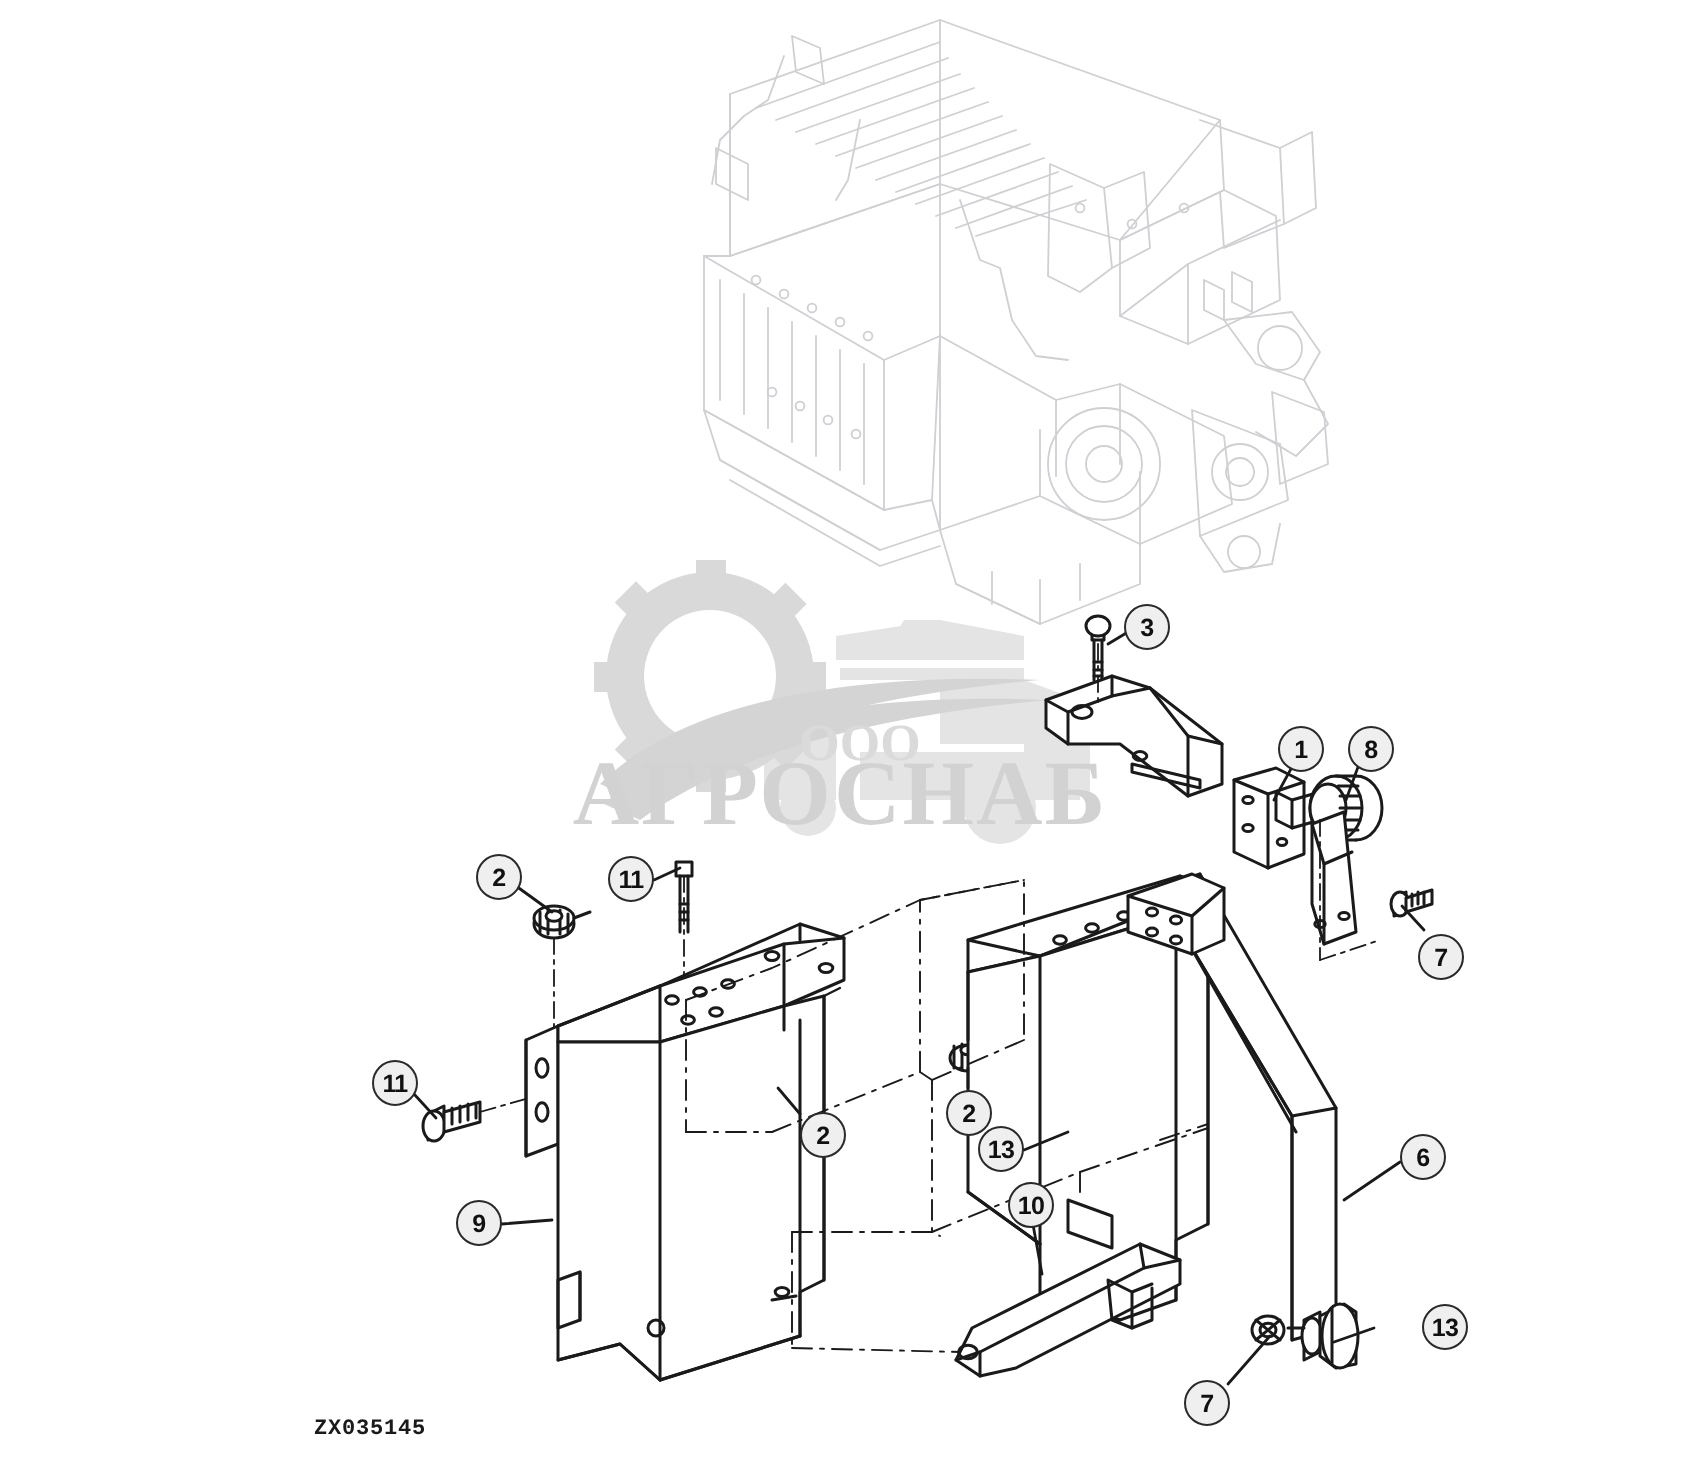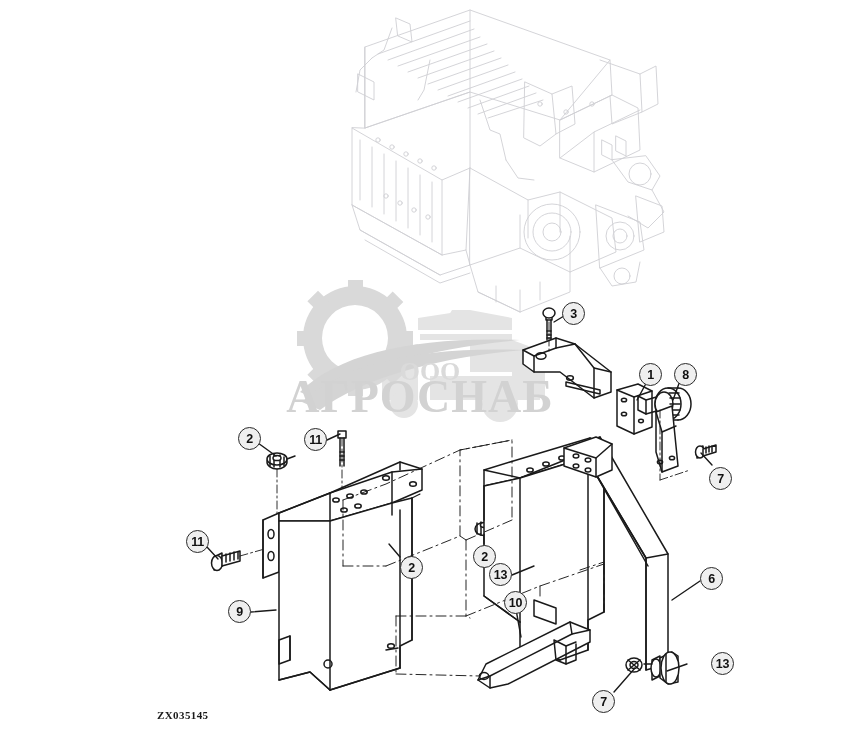--- a/index.html
+++ b/index.html
@@ -44,21 +44,21 @@
     font-weight: bold;
     color: #111111;
     letter-spacing: -0.3px;
     z-index: 5;
     user-select: none;
   }
   #figure-code {
     position: absolute;
     left: 157px;
     top: 709px;
-    font-family: Liberation Serif, serif;
+    font-family: Liberation Mono, monospace;
     font-size: 11px;
     font-weight: bold;
     color: #1a1a1a;
     letter-spacing: 0.4px;
     z-index: 6;
   }
 </style>
 </head>
 <body>
 

